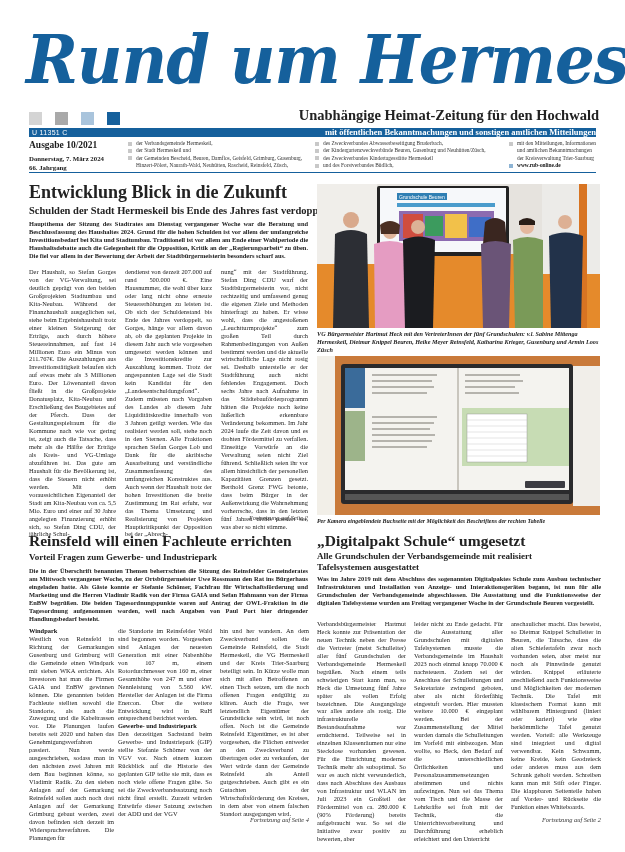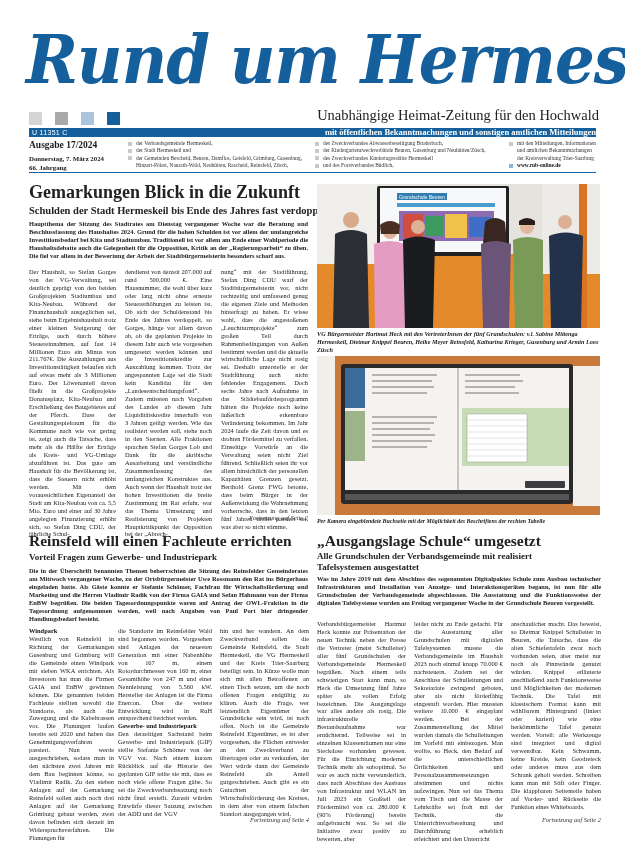--- a/index.html
+++ b/index.html
@@ -12,21 +12,21 @@
     font-family: "DejaVu Serif", "Liberation Serif", serif;
     font-style: italic; font-weight: bold;
     font-size: 68px; letter-spacing: -1px; line-height: 82px;
     color: #15609c; white-space: nowrap; text-align: center;
     transform: scaleX(0.92); transform-origin: left center;
   }
   .squares { position: absolute; left: 29px; top: 112px; display: flex; gap: 13px; }
   .sq { width: 13px; height: 13px; }
   .tagline {
     position: absolute; right: 26px; top: 107px;
-    font-size: 14.5px; font-weight: normal; color: #222;
+    font-size: 14.5px; font-weight: bold; color: #222;
   }
   .bluebar {
     position: absolute; left: 29px; top: 128px; width: 567px; height: 9px;
     background: #15609c; color: #fff; font-size: 8px; line-height: 9px;
     font-family: "Liberation Sans", sans-serif;
   }
   .bluebar .code { position: absolute; left: 3px; top: 0; font-size: 7px; letter-spacing: 0.3px; }
   .bluebar .mid { position: absolute; left: 0; width: 100%; text-align: right; font-family: "Liberation Serif", serif; font-weight: bold; font-size: 8.5px; padding-left: 40px; }
 
   .issue { position: absolute; left: 29px; top: 140px; width: 100px; }
@@ -62,21 +62,21 @@
   <div class="sq" style="background:#a9c4dc"></div>
   <div class="sq" style="background:#15609c"></div>
 </div>
 <div class="tagline">Unabhängige Heimat-Zeitung für den Hochwald</div>
 <div class="bluebar">
   <span class="code">U 11351 C</span>
   <span class="mid">mit öffentlichen Bekanntmachungen und sonstigen amtlichen Mitteilungen</span>
 </div>
 
 <div class="issue">
-  <div class="ed">Ausgabe 17/2024</div>
+  <div class="ed">Ausgabe 10/2021</div>
   <div class="date">
     <div>Donnerstag, 7. März 2024</div>
     <div>66. Jahrgang</div>
   </div>
 </div>
 
 <div class="pubs" style="left:128px; width:186px;">
   <div class="row">
       <span class="b"></span>
       <span>der Verbandsgemeinde Hermeskeil,</span>
@@ -113,21 +113,21 @@
       <span class="b"></span>
       <span>mit den Mitteilungen, Informationen und amtlichen Bekanntmachungen der Kreisverwaltung Trier-Saarburg</span>
     </div>
   <div class="row">
       <span class="b blue"></span>
       <span class="bold">www.rub-online.de</span>
     </div>
 </div>
 <div class="hrule" style="top:172px;"></div>
 
-<div class="h1" style="left:29px; top:182px; font-size:18px;">Gemarkungen Blick in die Zukunft</div>
+<div class="h1" style="left:29px; top:182px; font-size:18px;">Entwicklung Blick in die Zukunft</div>
 <div class="h1" style="left:29px; top:205px; font-size:10.5px;">Schulden der Stadt Hermeskeil bis Ende des Jahres fast verdoppelt</div>
 <div class="lead" style="left:29px; top:220px; width:279px;">Hauptthema der Sitzung des Stadtrates am Dienstag vergangener Woche war die Beratung und Beschlussfassung des Haushaltes 2024. Grund für die hohen Schulden ist vor allem der umfangreiche Investitionsbedarf bei Kita und Stadtumbau. Traditionell ist vor allem am Ende einer Wahlperiode die Haushaltsdebatte auch die Gelegenheit für die Opposition, Kritik an der „Regierungsarbeit“ zu üben. Die fiel vor allem in der Bewertung der Arbeit der Stadtbürgermeisterin besonders scharf aus.</div>
 <div class="col" style="left:29px; top:268px; width:87px;">Der Haushalt, so Stefan Gorges von der VG-Verwaltung, sei deutlich geprägt von den beiden Großprojekten Stadtumbau und Kita-Neubau. Während der Finanzhaushalt ausgeglichen sei, stehe beim Ergebnishaushalt trotz einer kleinen Steigerung der Erträge, auch durch höhere Steuereinnahmen, auf fast 14 Millionen Euro ein Minus von 211.767€. Die Auszahlungen aus Investitionstätigkeit belaufen sich auf etwas mehr als 3 Millionen Euro. Der Löwenanteil davon fließt in die Großprojekte Donatusplatz, Kita-Neubau und Erschließung des Baugebietes auf der Pferch. Dass der Gestaltungsspielraum für die Kommune nach wie vor gering ist, zeigt auch die Tatsache, dass mehr als die Hälfte der Erträge als Kreis- und VG-Umlage abzuführen ist. Das gute am Haushalt für die Bevölkerung ist, dass die Steuern nicht erhöht werden. Mit dem voraussichtlichen Eigenanteil der Stadt am Kita-Neubau von ca. 5,5 Mio. Euro und einer auf 30 Jahre angelegten Finanzierung erhöht sich, so Stefan Ding CDU, der jährliche Schul-</div>
 <div class="col" style="left:125px; top:268px; width:87px;">dendienst von derzeit 207.000 auf rund 500.000 €. Eine Hausnummer, die wohl über kurz oder lang nicht ohne erneute Steuererhöhungen zu leisten ist. Ob sich der Schuldenstand bis Ende des Jahres verdoppelt, so Gorges, hänge vor allem davon ab, ob die geplanten Projekte in diesem Jahr auch wie vorgesehen umgesetzt werden können und die Investitionskredite zur Auszahlung kommen. Trotz der angespannten Lage sei die Stadt kein Kandidat für den „Landesentschuldungsfond“. Zudem müssten nach Vorgaben des Landes ab diesem Jahr Liquiditätskredite innerhalb von 3 Jahren getilgt werden. Wie das realisiert werden soll, stehe noch in den Sternen. Alle Fraktionen sprachen Stefan Gorges Lob und Dank für die akribische Ausarbeitung und verständliche Zusammenfassung des umfangreichen Konstruktes aus. Auch wenn der Haushalt trotz der hohen Investitionen die breite Zustimmung im Rat erfuhr, war das Thema Umsetzung und Realisierung von Projekten Hauptkritikpunkt der Opposition bei der „Abrech-</div>
 <div class="col" style="left:221px; top:268px; width:87px;">nung“ mit der Stadtführung. Stefan Ding CDU warf der Stadtbürgermeisterin vor, nicht rechtzeitig und umfassend genug die eigenen Ziele und Methoden hinterfragt zu haben. Er wisse wohl, dass die angestoßenen „Leuchtturmprojekte“ zum großen Teil durch Rahmenbedingungen von Außen bestimmt werden und die aktuelle wirtschaftliche Lage nicht rosig sei. Deshalb unterstelle er der Stadtführung auch nicht fehlendes Engagement. Doch sechs Jahre nach Aufnahme in das Städtebauförderprogramm hätten die Projekte noch keine äußerlich erkennbare Veränderung bekommen. Im Jahr 2024 laufe die Zeit davon und es drohten Fördermittel zu verfallen. Einseitige Vorwürfe an die Verwaltung seien nicht Ziel führend. Schließlich seien ihr vor allem hinsichtlich der personellen Kapazitäten Grenzen gesetzt. Berthold Grenz FWG betonte, dass beim Bürger in der Außenwirkung die Wahrnehmung vorherrsche, dass in den letzten fünf Jahren nichts passiert sei, was aber so nicht stimme.</div>
 <div class="cont" style="left:221px; top:514px; width:87px;">Fortsetzung auf Seite 2</div>
 
 <div class="photo1">
   <svg width="283" height="144" viewBox="0 0 283 144">
     <rect x="0" y="0" width="283" height="144" fill="#e6e3de"></rect>
@@ -218,19 +218,19 @@
   <span>Westlich von Reinsfeld in Richtung der Gemarkungen Gusenburg und Grimburg will die Gemeinde einen Windpark mit sieben WKA errichten. Als Investoren hat man die Firmen GAIA und EnBW gewinnen können. Die genannten beiden Fachleute stellten sowohl die Standorte, als auch die Zuwegung und die Kabeltrassen vor. Die Planungen laufen bereits seit 2020 und haben das Genehmigungsverfahren passiert. Nun werde ausgeschrieben, sodass man in den nächsten zwei Jahren mit dem Bau beginnen könne, so Vladimir Radik. Zu den sieben Anlagen auf der Gemarkung Reinsfeld sollen auch noch drei Anlagen auf der Gemarkung Grimburg gebaut werden, zwei davon befinden sich derzeit im Widerspruchsverfahren. Die Planungen für</span>
 </div>
 <div class="col" style="left:118px; top:627px; width:94px;">
   <span>die Standorte im Reinsfelder Wald sind begonnen worden. Vorgesehen sind Anlagen der neuesten Generation mit einer Nabenhöhe von 167 m, einem Rotordurchmesser von 160 m, einer Gesamthöhe von 247 m und einer Nennleistung von 5.560 kW. Hersteller der Anlagen ist die Firma Enercon. Über die weitere Entwicklung wird in RuH entsprechend berichtet werden.</span><br>
   <b>Gewerbe- und Industriepark</b><br>
   <span>Den derzeitigen Sachstand beim Gewerbe- und Industriepark (GIP) stellte Stefanie Schömer von der VGV vor. Nach einem kurzen Rückblick auf die Historie des geplanten GIP teilte sie mit, dass es noch viele offene Fragen gäbe. So sei die Zweckverbandssatzung noch nicht final erstellt. Zurzeit würden Entwürfe dieser Satzung zwischen der ADD und der VGV</span>
 </div>
 <div class="col" style="left:220px; top:627px; width:89px;">hin und her wandern. An dem Zweckverband sollen die Gemeinde Reinsfeld, die Stadt Hermeskeil, die VG Hermeskeil und der Kreis Trier-Saarburg beteiligt sein. In Kürze wolle man sich mit allen Betroffenen an einen Tisch setzen, um die noch offenen Fragen endgültig zu klären. Auch die Frage, wer letztendlich Eigentümer der Grundstücke sein wird, ist noch offen. Noch ist die Gemeinde Reinsfeld Eigentümer, es ist aber vorgesehen, die Flächen entweder an den Zweckverband zu übertragen oder zu verkaufen, der Wert würde dann der Gemeinde Reinsfeld als Anteil gutgeschrieben. Auch gibt es ein Gutachten der Wirtschaftsförderung des Kreises, in dem aber von einem falschen Standort ausgegangen wird.</div>
 <div class="cont" style="left:220px; top:816px; width:89px;">Fortsetzung auf Seite 4</div>
 
-<div class="h1" style="left:317px; top:532px; font-size:15.5px;">„Ausgangslage Schule“ umgesetzt</div>
+<div class="h1" style="left:317px; top:532px; font-size:15.5px;">„Digitalpakt Schule“ umgesetzt</div>
 <div class="h1" style="left:317px; top:551px; font-size:9px; white-space:normal; width:250px; line-height:11px;">Alle Grundschulen der Verbandsgemeinde mit realisiert Tafelsystemen ausgestattet</div>
 <div class="lead" style="left:317px; top:575px; width:284px;">Was im Jahre 2019 mit dem Abschluss des sogenannten Digitalpaktes Schule zum Ausbau technischer Infrastrukturen und Installation von Anzeige- und Interaktionsgeräten begann, ist nun für alle Grundschulen der Verbandsgemeinde abgeschlossen. Die Ausstattung und die Funktionsweise der digitalen Tafelsysteme wurden am Freitag vergangener Woche in der Grundschule Beuren vorgestellt.</div>
 <div class="col" style="left:317px; top:620px; width:89px;">Verbandsbürgermeister Hartmut Heck konnte zur Präsentation der neuen Technik neben der Presse die Vertreter (meist Schulleiter) aller fünf Grundschulen der Verbandsgemeinde Hermeskeil begrüßen. Nach einem teils schwierigen Start kann man, so Heck die Umsetzung fünf Jahre später als vollen Erfolg bezeichnen. Die Ausgangslage war alles andere als rosig. Die infrastrukturelle Bestandsaufnahme war ernüchternd. Teilweise sei in einzelnen Klassenräumen nur eine Steckdose vorhanden gewesen. Für die Einrichtung moderner Technik mehr als suboptimal. So war es auch nicht verwunderlich, dass nach Abschluss des Ausbaus von Infrastruktur und WLAN im Juli 2023 ein Großteil der Fördermittel von ca. 280.000 € (90% Förderung) bereits aufgebraucht war. So sei die Initiative zwar positiv zu bewerten, aber</div>
 <div class="col" style="left:414px; top:620px; width:89px;">leider nicht zu Ende gedacht. Für die Ausstattung aller Grundschulen mit digitalen Tafelsystemen musste die Verbandsgemeinde im Haushalt 2023 noch einmal knapp 70.000 € nachsteuern. Zudem sei der Anschluss der Schulleitungen und Sekretariate zwingend geboten, aber als nicht förderfähig eingestuft worden. Hier mussten weitere 10.000 € eingeplant werden. Bei der Zusammenstellung der Mittel wurden damals die Schulleitungen im Vorfeld mit einbezogen. Man wollte, so Heck, den Bedarf auf die unterschiedlichen Örtlichkeiten und Personalzusammensetzungen abstimmen und nichts aufzwingen. Nun sei das Thema vom Tisch und die Masse der Lehrkräfte sei froh mit der Technik, die Unterrichtsvorbereitung und Durchführung erheblich erleichtert und den Unterricht</div>
 <div class="col" style="left:511px; top:620px; width:90px;">anschaulicher macht. Das beweist, so Dietmar Knippel Schulleiter in Beuren, die Tatsache, dass die alten Schiefertafeln zwar noch vorhanden seien, aber meist nur noch als Pinnwände genutzt würden. Knippel erläuterte anschließend auch Funktionsweise und Möglichkeiten der modernen Technik. Die Tafel mit klassischem Format kann mit wählbarem Hintergrund (liniert oder kariert) wie eine herkömmliche Tafel genutzt werden. Vorteil: alle Werkzeuge sind integriert und digital verwendbar. Kein Schwamm, keine Kreide, kein Geodreieck oder anderes muss aus dem Schrank geholt werden. Schreiben kann man mit Stift oder Finger. Die klappbaren Seitenteile haben auf Vorder- und Rückseite die Funktion eines Whiteboards.</div>
 <div class="cont" style="left:511px; top:816px; width:90px;">Fortsetzung auf Seite 2</div>
 
 </body></html>

